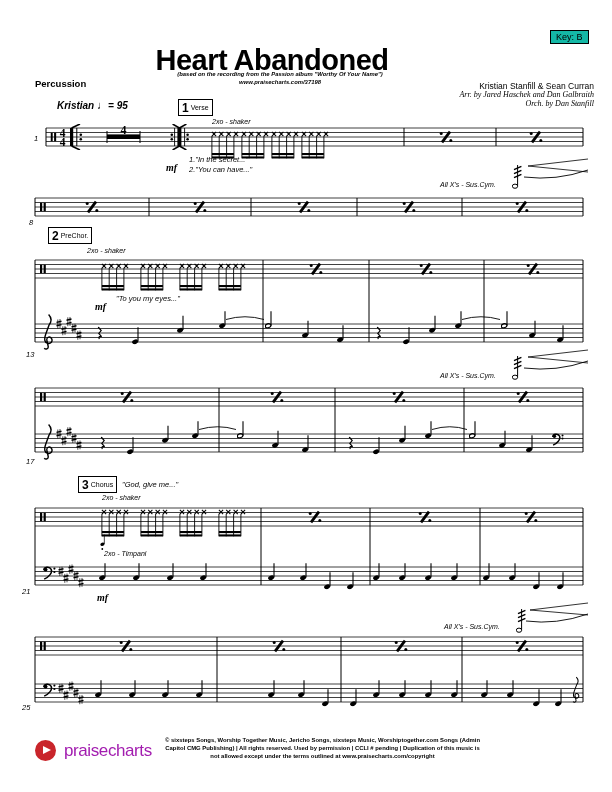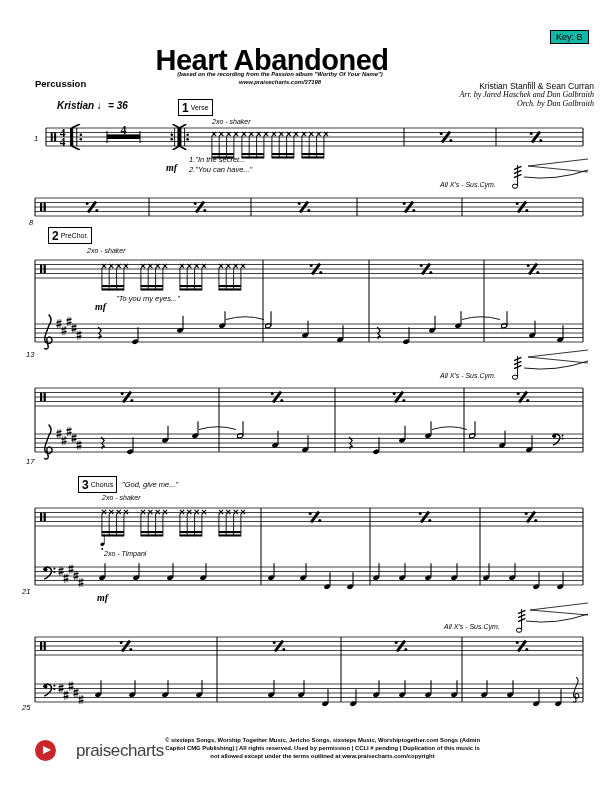--- a/index.html
+++ b/index.html
@@ -37,21 +37,21 @@
   .sec-num{font-size:12px;font-weight:bold;}
   .sec-name{font-size:7px;}
   #box1{left:178px;top:99px;}
   #box2{left:48px;top:227px;}
   #box3{left:78px;top:476px;}
   #logo{left:35px;top:740px;display:flex;align-items:center;}
   #logo-circle{width:21px;height:21px;border-radius:50%;position:relative;}
   #logo-play{position:absolute;left:8px;top:6px;width:0;height:0;
              border-left:8px solid #fff;border-top:4.7px solid transparent;
              border-bottom:4.7px solid transparent;}
-  #logo-text{font-size:17px;letter-spacing:-0.4px;margin-left:20px;color:#404040;}
+  #logo-text{font-size:17px;letter-spacing:-0.4px;margin-left:8px;color:#a21caf;}
   #copyright{left:150px;top:736px;width:345px;text-align:center;font-size:5.9px;
              font-weight:bold;line-height:8px;}
 </style>
 </head>
 <body>
 
 <svg id="score" width="612" height="792" viewBox="0 0 612 792">
   <defs>
     <symbol id="percclef" viewBox="0 0 6 9">
       <rect x="0" y="0" width="2.2" height="9" fill="#000"></rect>
@@ -326,25 +326,25 @@
 </svg>
 
 <div class="abs" id="instrument">Percussion</div>
 <div class="abs" id="keybox">Key: B</div>
 <div class="abs" id="title">Heart Abandoned</div>
 <div class="abs" id="subtitle">(based on the recording from the Passion album "Worthy Of Your Name")</div>
 <div class="abs" id="url">www.praisecharts.com/37198</div>
 <div class="abs" id="credits">
   <div id="credit-composers">Kristian Stanfill &amp; Sean Curran</div>
   <div class="credit-line">Arr. by Jared Haschek and Dan Galbraith</div>
-  <div class="credit-line">Orch. by Dan Galbraith</div>
+  <div class="credit-line">Orch. by Dan Stanfill</div>
 </div>
 <div class="abs" id="tempo">
   <span>Kristian</span>
-  <span class="notechar">♩</span><span>= 36</span>
+  <span class="notechar">♩</span><span>= 95</span>
 </div>
 
 <div class="abs secbox" id="box1">
   <span class="sec-num">1</span>
   <span class="sec-name">Verse</span>
 </div>
 <div class="abs secbox" id="box2">
   <span class="sec-num">2</span>
   <span class="sec-name">PreChor.</span>
 </div>

